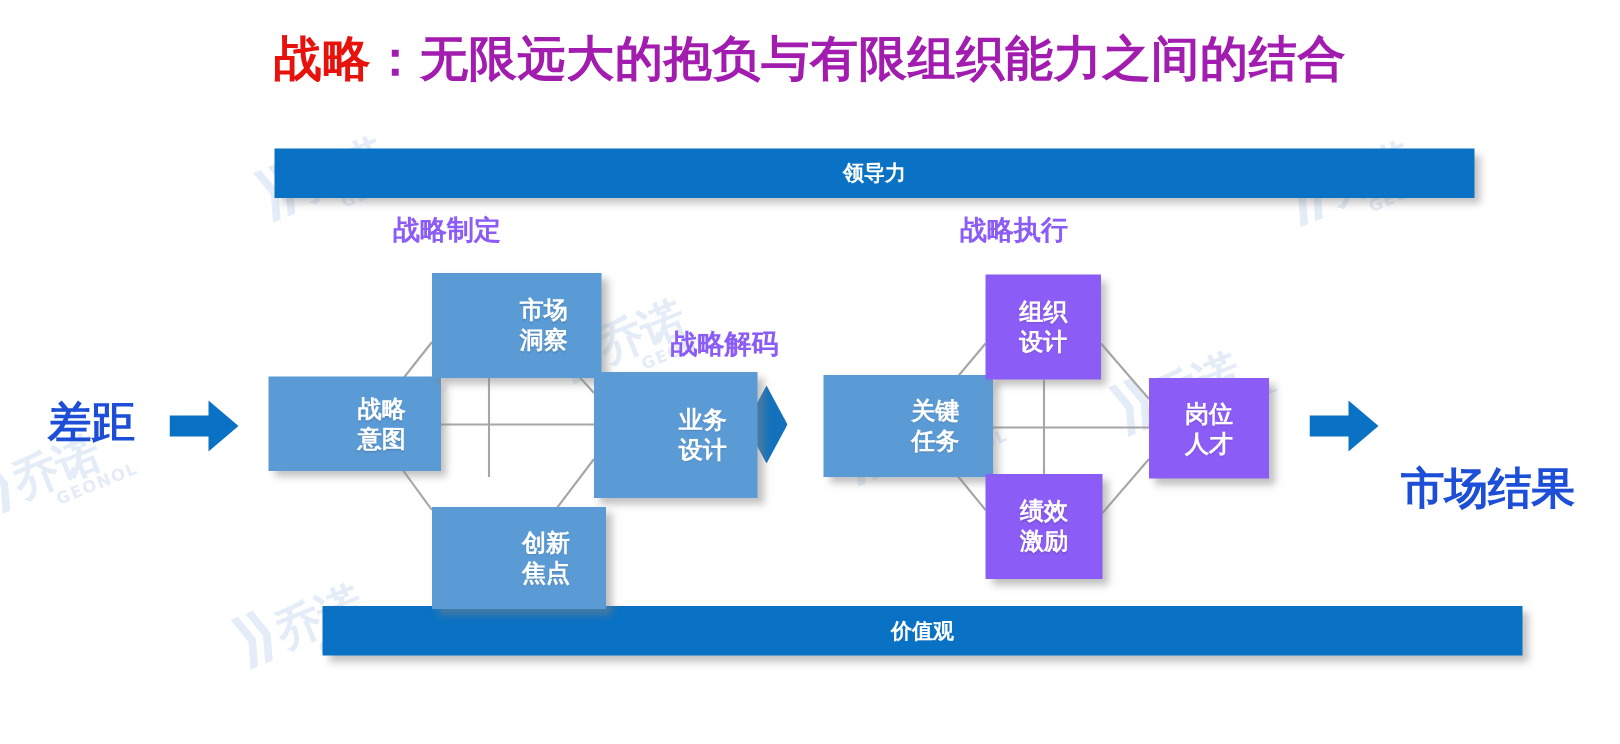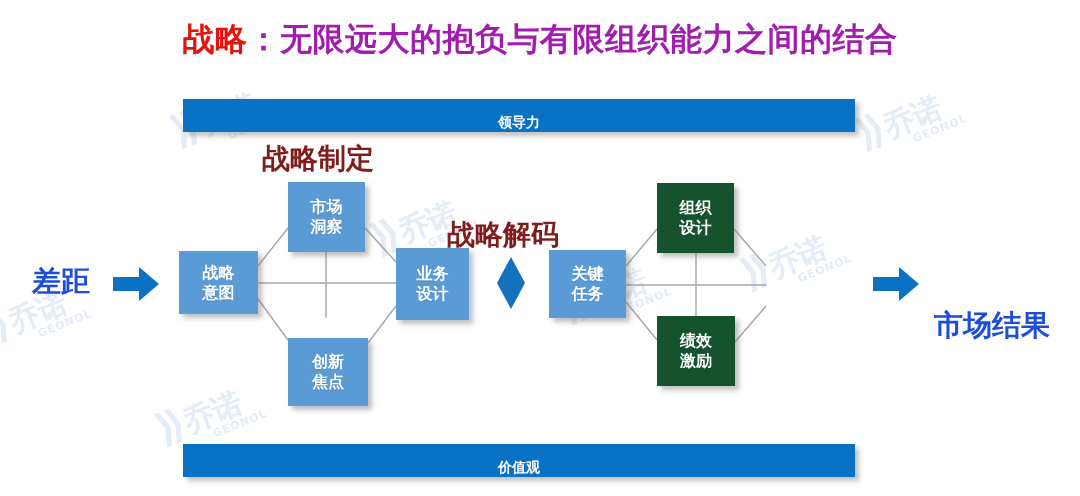--- a/index.html
+++ b/index.html
@@ -67,33 +67,33 @@
     letter-spacing: 0.5px;
     white-space: nowrap;
   }
   #title .t-red  { color: #e8120c; }
   #title .t-blue { color: #a21caf; }
 
   
   .band {
     position: absolute;
     left: 183px;
-    width: 672px;
+    width: 800px;
     height: 33px;
     background: #0a72c4;
     color: #ffffff;
     font-size: 14px;
     font-weight: 700;
     display: flex;
-    align-items: flex-end;
+    align-items: center;
     justify-content: center;
     box-shadow: 4px 4px 5px rgba(120,120,120,0.45);
   }
   #band-top    { top: 99px; }
-  #band-bottom { top: 444px; }
+  #band-bottom { top: 404px; margin-left: 32px; }
 
   
   .side-label {
     position: absolute;
     font-size: 29px;
     font-weight: 700;
     color: #1d4ed8;
     white-space: nowrap;
     line-height: 1;
   }
@@ -104,23 +104,23 @@
     position: absolute;
     width: 46px;
     height: 38px;
   }
   #arrow-left-side  { left: 113px; top: 265px; }
   #arrow-right-side { left: 873px; top: 265px; }
 
   
   .cluster-head {
     position: absolute;
-    font-size: 28px;
-    font-weight: 700;
-    color: #7f1d1d;
+    font-size: 18px;
+    font-weight: 700;
+    color: #8b5cf6;
     white-space: nowrap;
     line-height: 1;
   }
   #head-formulation { left: 262px; top: 145px; }
   #head-decode      { left: 447px; top: 221px; }
   #head-execution   { left: 640px; top: 145px; }
 
   
   #decode-diamond {
     position: absolute;
@@ -148,27 +148,27 @@
     flex-direction: column;
     align-items: center;
     justify-content: center;
     color: #ffffff;
     font-size: 16px;
     font-weight: 700;
     line-height: 1.22;
     box-shadow: 4px 4px 5px rgba(130,130,130,0.5);
     text-shadow: 0 1px 1px rgba(0,0,0,0.12);
   }
-  .node.blue   { background: #5b9bd5; }
-  .node.orange { background: #14532d; }
+  .node.blue   { background: #5b9bd5; padding-left: 36px; }
+  .node.orange { background: #8b5cf6; }
 
   
   #n-intent   { left: 179px; top: 251px; width: 79px;  height: 63px; }
   #n-insight  { left: 288px; top: 182px; width: 77px;  height: 70px; }
-  #n-design   { left: 396px; top: 248px; width: 73px;  height: 72px; text-align: right; }
+  #n-design   { left: 396px; top: 248px; width: 73px;  height: 84px; text-align: right; }
   #n-innov    { left: 288px; top: 318px; width: 80px;  height: 68px; margin-top: 20px; }
 
   
   #n-task     { left: 549px; top: 250px; width: 77px;  height: 68px; text-align: right; }
   #n-org      { left: 657px; top: 183px; width: 77px;  height: 70px; }
   #n-talent   { left: 766px; top: 252px; width: 80px;  height: 67px; }
   #n-perf     { left: 657px; top: 316px; width: 78px;  height: 70px; }
 </style>
 </head>
 <body>
@@ -233,20 +233,21 @@
     <path d="M0 12 L26 12 L26 2 L46 19 L26 36 L26 26 L0 26 Z" fill="#0a72c4"></path>
   </svg>
 
   <svg class="arrow-right" id="arrow-right-side" viewBox="0 0 46 38">
     <path d="M0 12 L26 12 L26 2 L46 19 L26 36 L26 26 L0 26 Z" fill="#0a72c4"></path>
   </svg>
   <div class="side-label" id="label-outcome">市场结果</div>
 
   <div class="cluster-head" id="head-formulation">战略制定</div>
   <div class="cluster-head" id="head-decode">战略解码</div>
+  <div class="cluster-head" id="head-execution">战略执行</div>
 
   <svg id="decode-diamond" viewBox="0 0 28 52">
     <polygon points="14,0 28,26 14,52 0,26" fill="#1472bd"></polygon>
   </svg>
 
   <div class="node blue" id="n-intent">
     <span>战略</span>
     <span>意图</span>
   </div>
   <div class="node blue" id="n-insight">
@@ -263,18 +264,22 @@
   </div>
 
   <div class="node blue" id="n-task">
     <span>关键</span>
     <span>任务</span>
   </div>
   <div class="node orange" id="n-org">
     <span>组织</span>
     <span>设计</span>
   </div>
+  <div class="node orange" id="n-talent">
+    <span>岗位</span>
+    <span>人才</span>
+  </div>
   <div class="node orange" id="n-perf">
     <span>绩效</span>
     <span>激励</span>
   </div>
 
 </div>
 
 </body></html>

